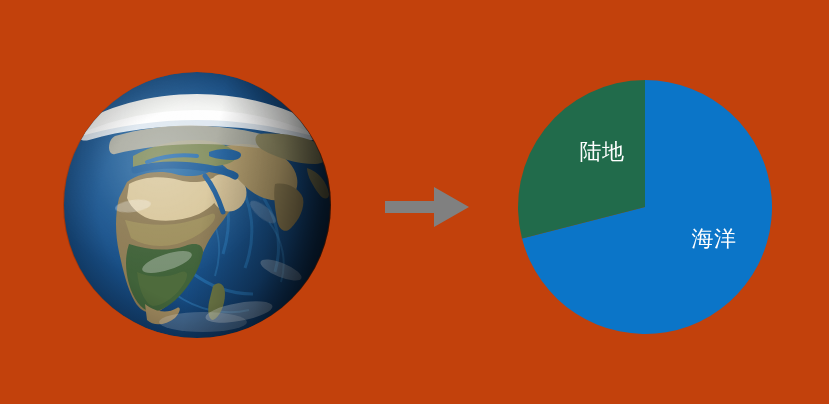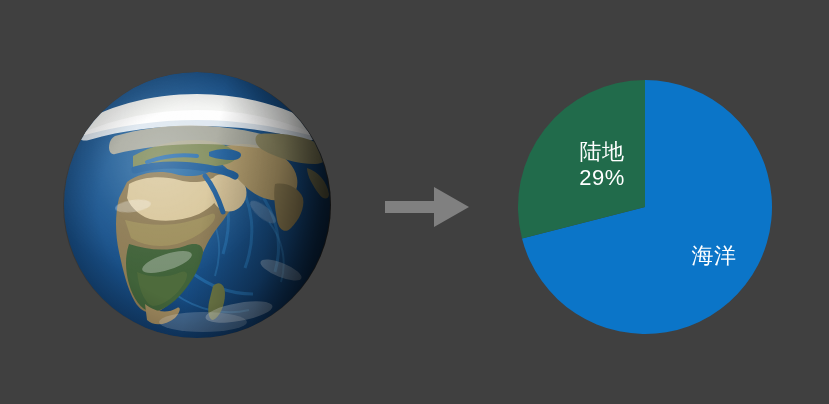--- a/index.html
+++ b/index.html
@@ -13,21 +13,21 @@
     position: relative;
     overflow: hidden;
     font-family: "Liberation Sans", "DejaVu Sans", sans-serif;
   }
 
   #stage {
     position: absolute;
     left: 0; top: 0;
     width: 829px;
     height: 404px;
-    background: #404040;
+    background: #c2410c;
   }
 
   
   .globe-wrap {
     position: absolute;
     left: 63px;
     top: 72px;
     width: 268px;
     height: 266px;
   }
@@ -98,21 +98,20 @@
   }
   .label-land {
     left: 36px;
     top: 59px;
     width: 96px;
   }
   .label-ocean {
     left: 148px;
     top: 146px;
     width: 96px;
-    margin-top: 17px;
   }
 </style>
 </head>
 <body>
 
 <div id="stage">
 
   <div class="globe-wrap">
     <div class="globe">
       <svg width="268" height="266" viewBox="0 0 268 266" xmlns="http://www.w3.org/2000/svg">
@@ -240,21 +239,20 @@
   <div class="pie-wrap">
     <svg width="254" height="254" viewBox="0 0 254 254" xmlns="http://www.w3.org/2000/svg">
 
       <path id="slice-ocean" d="M127,127 L127.00,0.00 A127,127 0 1 1 3.99,158.58 Z" fill="#0b75c8"></path>
 
       <path id="slice-land" d="M127,127 L3.99,158.58 A127,127 0 0 1 127.00,0.00 Z" fill="#216b4b"></path>
     </svg>
 
     <div class="pie-label label-land" style="color: rgb(255, 255, 255);">
       <span class="name">陆地</span>
-      <span class="pct">29%</span>
     </div>
 
     <div class="pie-label label-ocean" style="color: rgb(255, 255, 255);">
       <span class="name">海洋</span>
     </div>
   </div>
 
 </div>
 
 </body></html>

